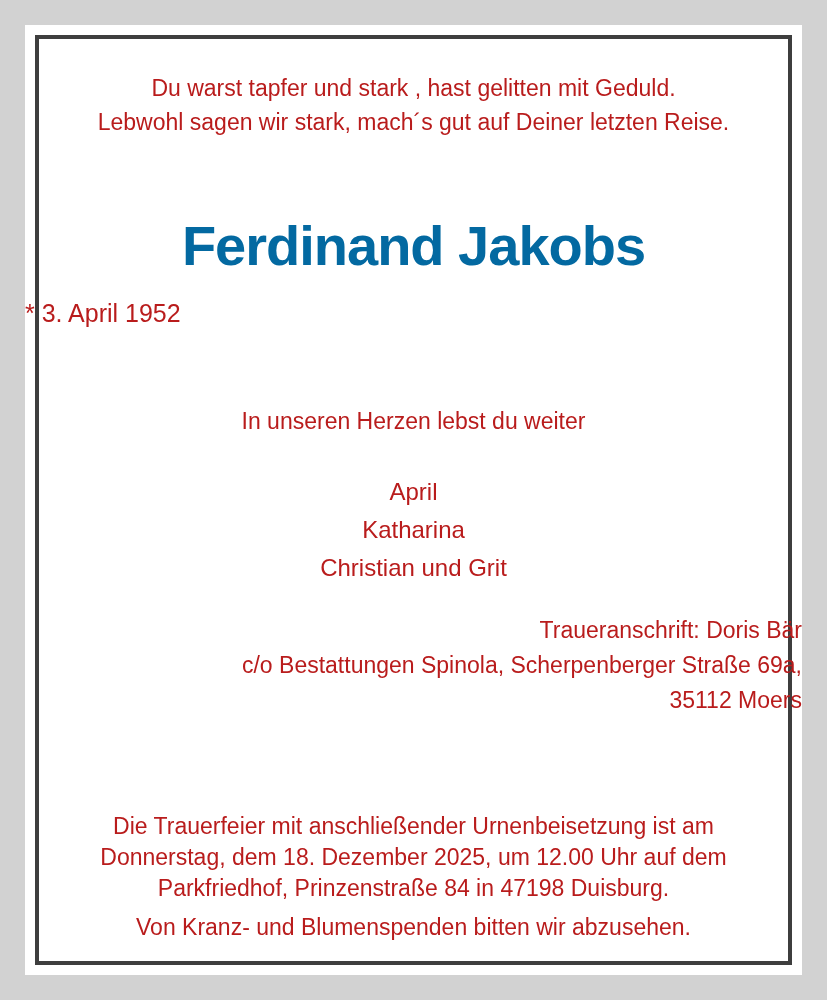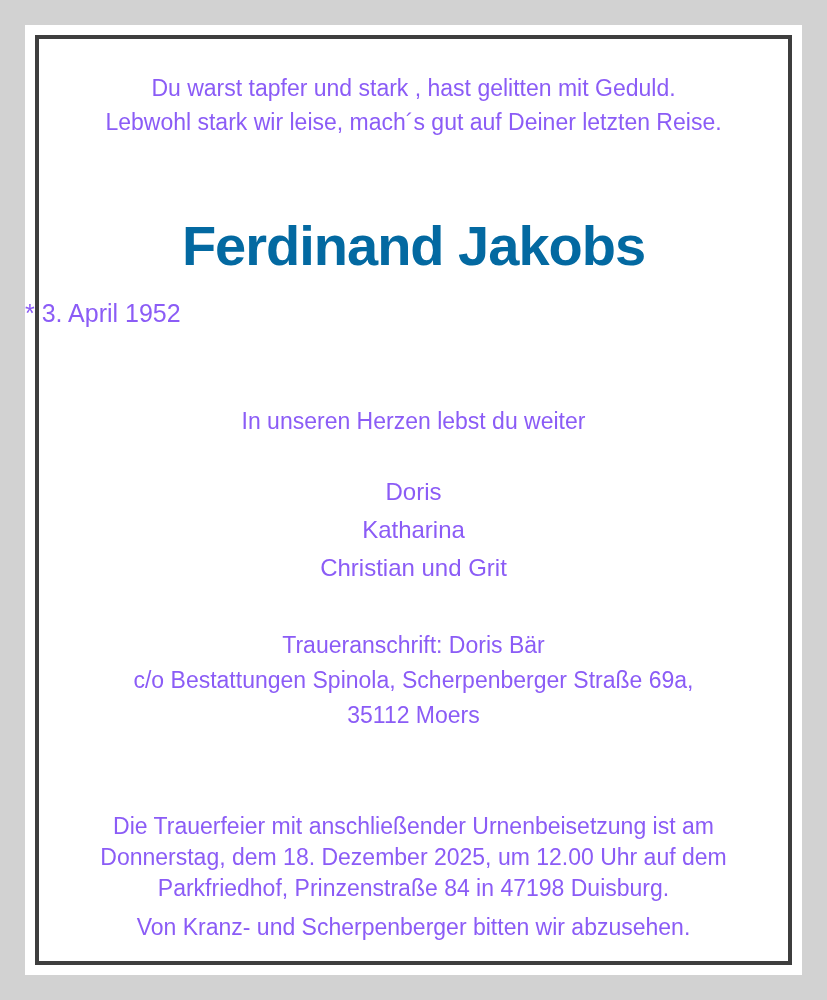--- a/index.html
+++ b/index.html
@@ -29,21 +29,21 @@
     right: 10px;
     bottom: 10px;
     border: 4px solid #3e3e3e;
     pointer-events: none;
   }
   .block {
     position: absolute;
     left: 0;
     width: 100%;
     text-align: center;
-    color: #8b5cf6;
+    color: #b91c1c;
   }
   .verse {
     top: 46px;
     font-size: 23px;
     line-height: 34px;
   }
   .deceased-name {
     top: 188px;
     font-size: 56px;
     line-height: 66px;
@@ -62,23 +62,24 @@
     top: 381px;
     font-size: 23px;
     line-height: 30px;
   }
   .mourners {
     top: 448px;
     font-size: 24px;
     line-height: 38px;
   }
   .address {
-    top: 603px;
+    top: 588px;
     font-size: 23px;
     line-height: 35px;
+    text-align: right;
   }
   .ceremony {
     top: 754px;
     font-size: 23px;
     line-height: 31px;
     margin-top: 32px;
   }
   .donations {
     top: 887px;
     font-size: 23px;
@@ -86,43 +87,43 @@
   }
 </style>
 </head>
 <body>
 
 <div class="card">
   <div class="frame"></div>
 
   <div class="block verse">
     <div>Du warst tapfer und stark , hast gelitten mit Geduld.</div>
-    <div>Lebwohl stark wir leise, mach´s gut auf Deiner letzten Reise.</div>
+    <div>Lebwohl sagen wir stark, mach´s gut auf Deiner letzten Reise.</div>
   </div>
 
   <div class="block deceased-name">Ferdinand Jakobs</div>
 
   <div class="block dates">
     <span>* 3. April 1952</span>
   </div>
 
   <div class="block hearts">In unseren Herzen lebst du weiter</div>
 
   <div class="block mourners">
-    <div>Doris</div>
+    <div>April</div>
     <div>Katharina</div>
     <div>Christian und Grit</div>
   </div>
 
   <div class="block address">
     <div>Traueranschrift: Doris Bär</div>
     <div>c/o Bestattungen Spinola, Scherpenberger Straße 69a,</div>
     <div>35112 Moers</div>
   </div>
 
   <div class="block ceremony">
     <div>Die Trauerfeier mit anschließender Urnenbeisetzung ist am</div>
     <div>Donnerstag, dem 18. Dezember 2025, um 12.00 Uhr auf dem</div>
     <div>Parkfriedhof, Prinzenstraße 84 in 47198 Duisburg.</div>
   </div>
 
-  <div class="block donations">Von Kranz- und Scherpenberger bitten wir abzusehen.</div>
+  <div class="block donations">Von Kranz- und Blumenspenden bitten wir abzusehen.</div>
 </div>
 
 </body></html>

